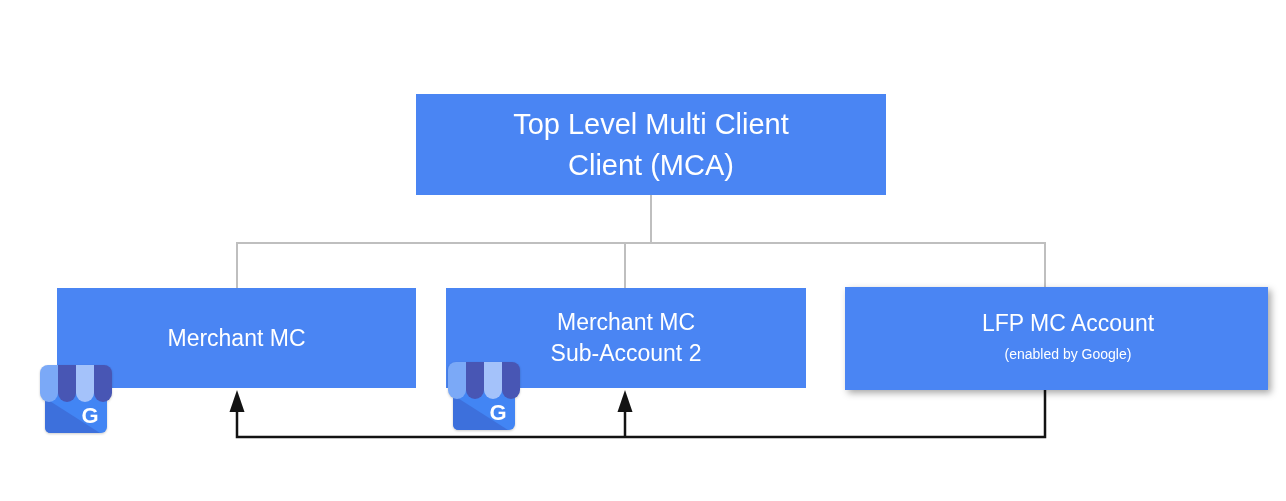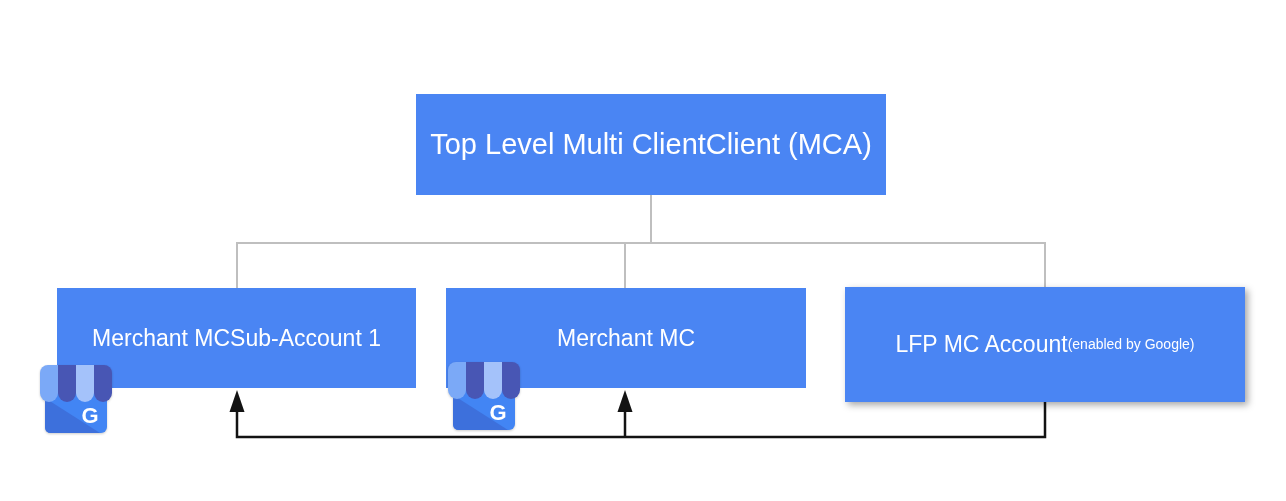--- a/index.html
+++ b/index.html
@@ -5,29 +5,29 @@
   html,body{margin:0;padding:0;background:#ffffff;}
   .canvas{
     position:relative;width:1286px;height:501px;background:#ffffff;overflow:hidden;
     font-family:"Liberation Sans",sans-serif;
   }
   .overlay{position:absolute;left:0;top:0;width:1286px;height:501px;pointer-events:none;}
   .node{
     position:absolute;
     background:var(--box_fill,#4A85F3);
     color:var(--box_text,#ffffff);
-    display:flex;flex-direction:row;align-items:center;justify-content:center;
+    display:flex;flex-direction:column;align-items:center;justify-content:center;
     text-align:right;
   }
   .node .ln{white-space:nowrap;}
   #node-mca{left:416px;top:94px;width:470px;height:101px;font-size:29px;line-height:41px;}
   #node-sub1{left:57px;top:288px;width:359px;height:100px;font-size:23px;line-height:31px;}
   #node-sub2{left:446px;top:288px;width:360px;height:100px;font-size:23px;line-height:31px;}
-  #node-lfp{left:845px;top:287px;width:400px;height:115px;font-size:23px;line-height:31px;
-            box-shadow:3px 3px 7px rgba(0,0,0,0.35);}
+  #node-lfp{left:845px;top:287px;width:400px;height:103px;font-size:23px;line-height:31px;
+            box-shadow:3px 3px 7px rgba(0,0,0,0.35);padding-left:23px;}
   #node-lfp .ln2{font-size:14px;}
   .gmb{position:absolute;width:72px;height:70px;filter:drop-shadow(0 1px 1px rgba(0,0,0,0.2));}
   #gmb-icon-1{left:40px;top:365px;}
   #gmb-icon-2{left:448px;top:362px;}
   .gmb text{font-family:"Liberation Sans",sans-serif;}
 </style>
 </head>
 <body>
 
 <div class="canvas">
@@ -44,25 +44,25 @@
     <polygon points="625,390 617.5,412 632.5,412" style="fill:var(--arrow_black,#131313);"></polygon>
   </svg>
 
   <div class="node" id="node-mca">
     <div class="ln">Top Level Multi Client</div>
     <div class="ln">Client (MCA)</div>
   </div>
 
   <div class="node" id="node-sub1">
     <div class="ln">Merchant MC</div>
-    <div class="ln">Sub-Account 1</div>
   </div>
 
   <div class="node" id="node-sub2">
     <div class="ln">Merchant MC</div>
+    <div class="ln">Sub-Account 2</div>
   </div>
 
   <div class="node" id="node-lfp">
     <div class="ln">LFP MC Account</div>
     <div class="ln ln2">(enabled by Google)</div>
   </div>
 
   <svg class="gmb" id="gmb-icon-1" viewBox="0 0 72 70" xmlns="http://www.w3.org/2000/svg">
     <rect x="5" y="20" width="62" height="48" rx="6" style="fill:var(--icon_body,#4285F4);"></rect>
     <path d="M5 33 L60 68 L11 68 Q5 68 5 62 Z" style="fill:var(--icon_fold,#3D70DC);"></path>

